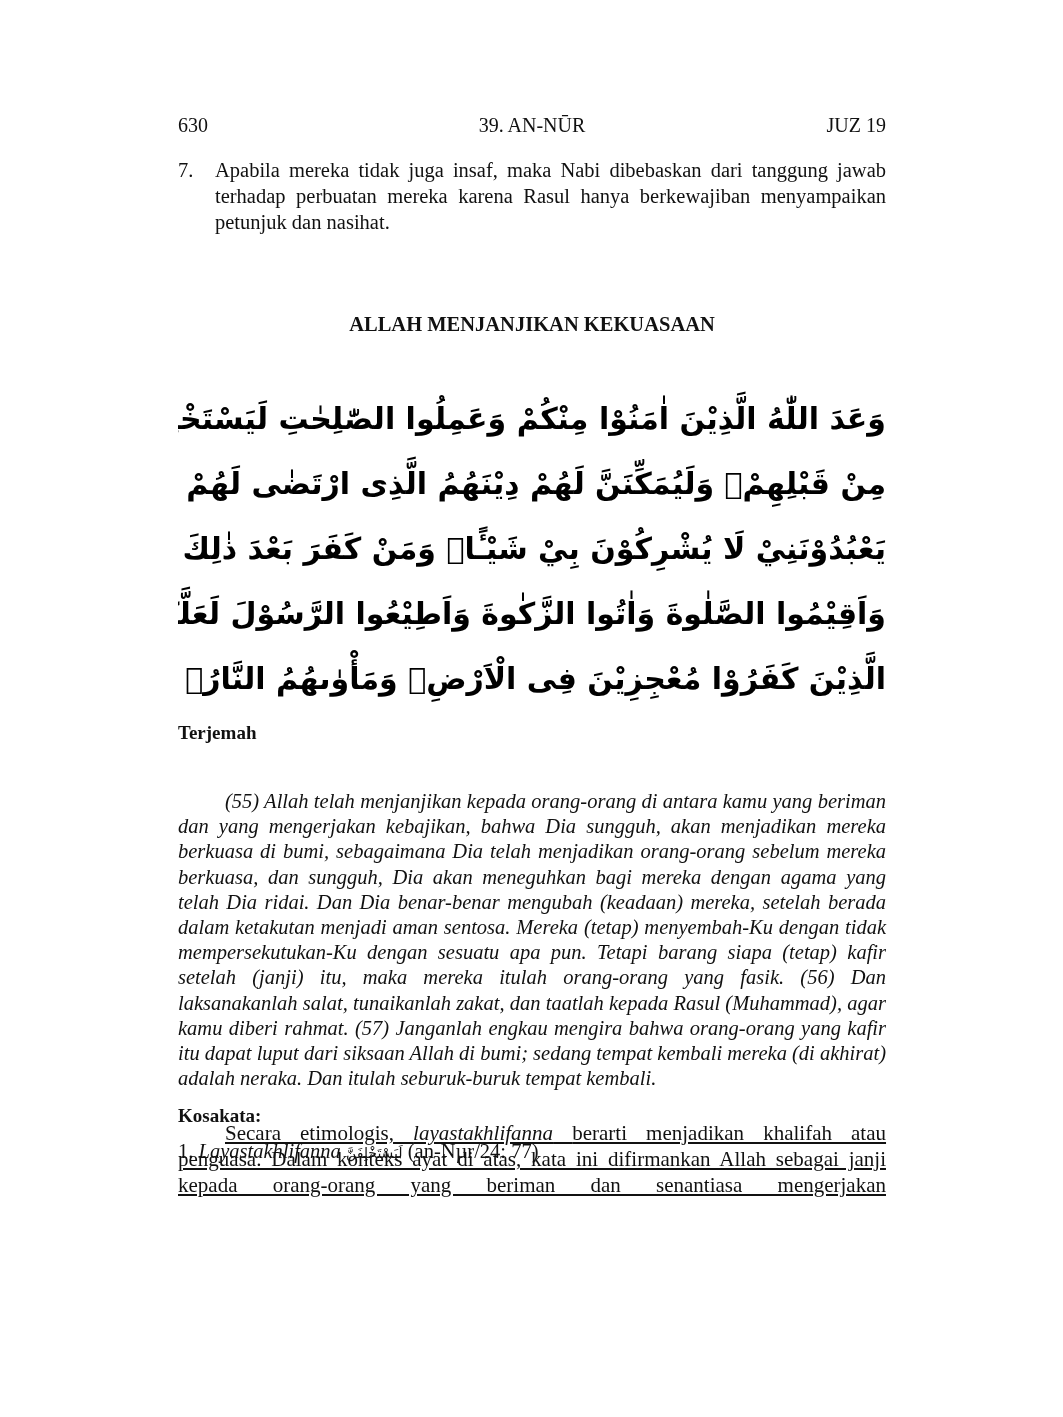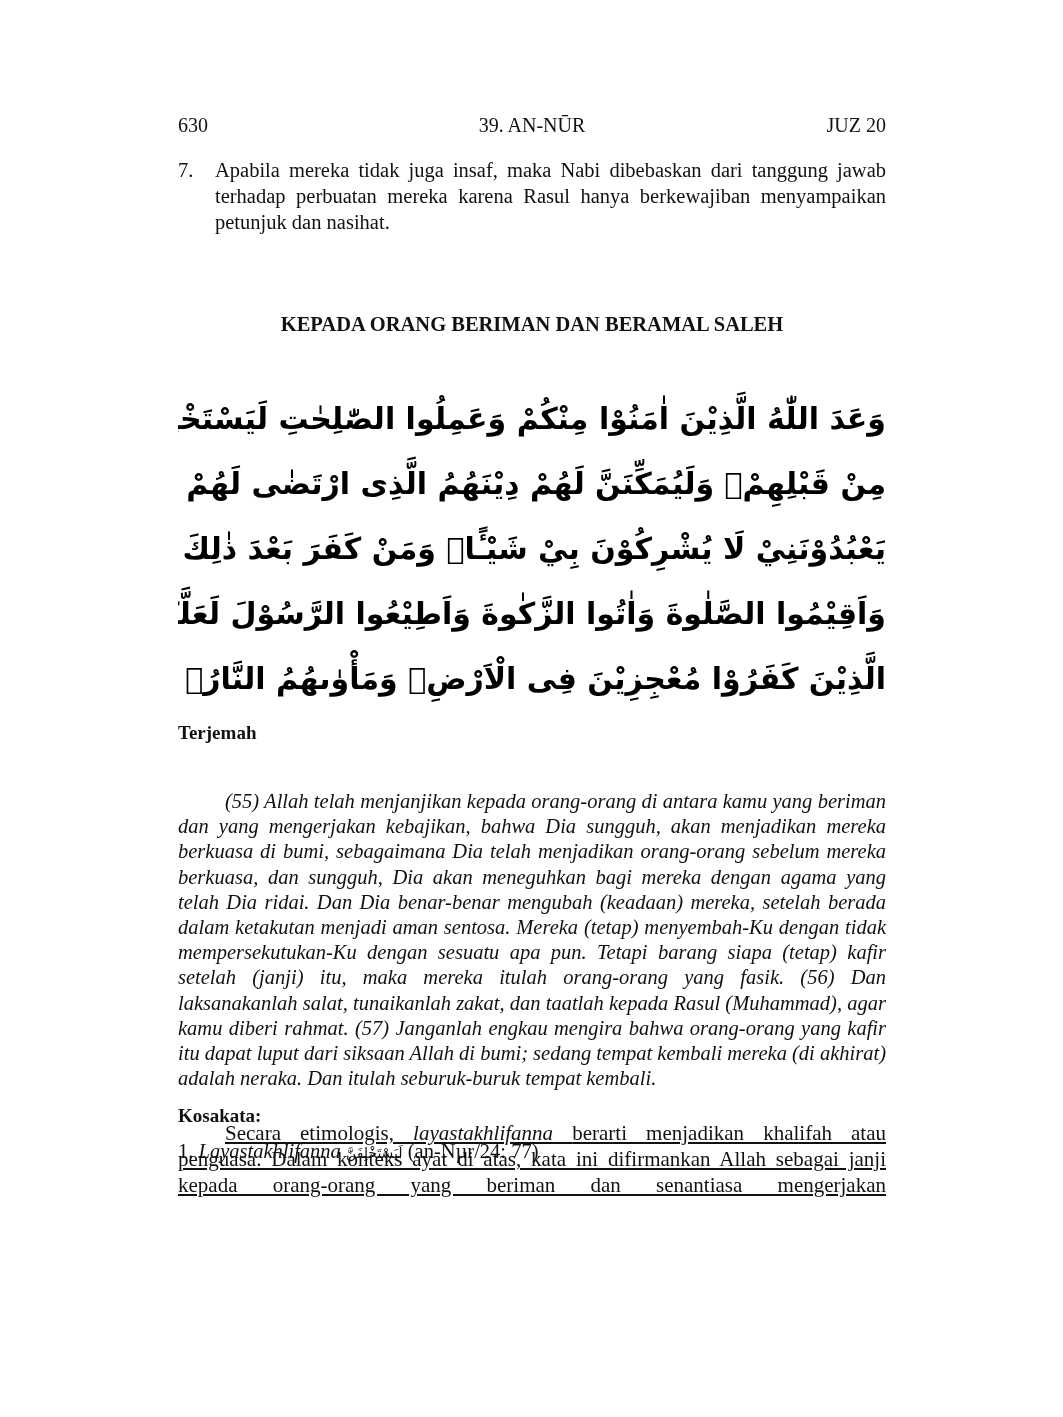--- a/index.html
+++ b/index.html
@@ -139,30 +139,30 @@
   .body-para em { font-style: italic; }
 </style>
 </head>
 <body>
 
 <div class="page">
 
   <div class="running-header">
     <span class="pg">630</span>
     <span class="sura">39. AN-NŪR</span>
-    <span class="juz">JUZ 20</span>
+    <span class="juz">JUZ 19</span>
   </div>
 
   <div class="note-item">
     <span class="num">7.</span>
     <div class="txt">Apabila mereka tidak juga insaf, maka Nabi dibebaskan dari tanggung jawab terhadap perbuatan mereka karena Rasul hanya berkewajiban menyampaikan petunjuk dan nasihat.</div>
   </div>
 
   <div class="section-heading">
-    <div>KEPADA ORANG BERIMAN DAN BERAMAL SALEH</div>
+    <div>ALLAH MENJANJIKAN KEKUASAAN</div>
   </div>
 
   <div class="arabic-block">
     <div class="arabic-line"><span>وَعَدَ اللّٰهُ الَّذِيْنَ اٰمَنُوْا مِنْكُمْ وَعَمِلُوا الصّٰلِحٰتِ لَيَسْتَخْلِفَنَّهُمْ فِى الْاَرْضِ كَمَا اسْتَخْلَفَ الَّذِيْنَ</span></div>
     <div class="arabic-line"><span>مِنْ قَبْلِهِمْۖ وَلَيُمَكِّنَنَّ لَهُمْ دِيْنَهُمُ الَّذِى ارْتَضٰى لَهُمْ وَلَيُبَدِّلَنَّهُمْ مِّنْۢ بَعْدِ خَوْفِهِمْ اَمْنًاۗ</span></div>
     <div class="arabic-line"><span>يَعْبُدُوْنَنِيْ لَا يُشْرِكُوْنَ بِيْ شَيْـًٔاۗ وَمَنْ كَفَرَ بَعْدَ ذٰلِكَ فَاُولٰۤىِٕكَ هُمُ الْفٰسِقُوْنَ</span></div>
     <div class="arabic-line"><span>وَاَقِيْمُوا الصَّلٰوةَ وَاٰتُوا الزَّكٰوةَ وَاَطِيْعُوا الرَّسُوْلَ لَعَلَّكُمْ تُرْحَمُوْنَ</span></div>
     <div class="arabic-line last"><span>الَّذِيْنَ كَفَرُوْا مُعْجِزِيْنَ فِى الْاَرْضِۚ وَمَأْوٰىهُمُ النَّارُۗ وَلَبِئْسَ الْمَصِيْرُ</span></div>
   </div>
 

